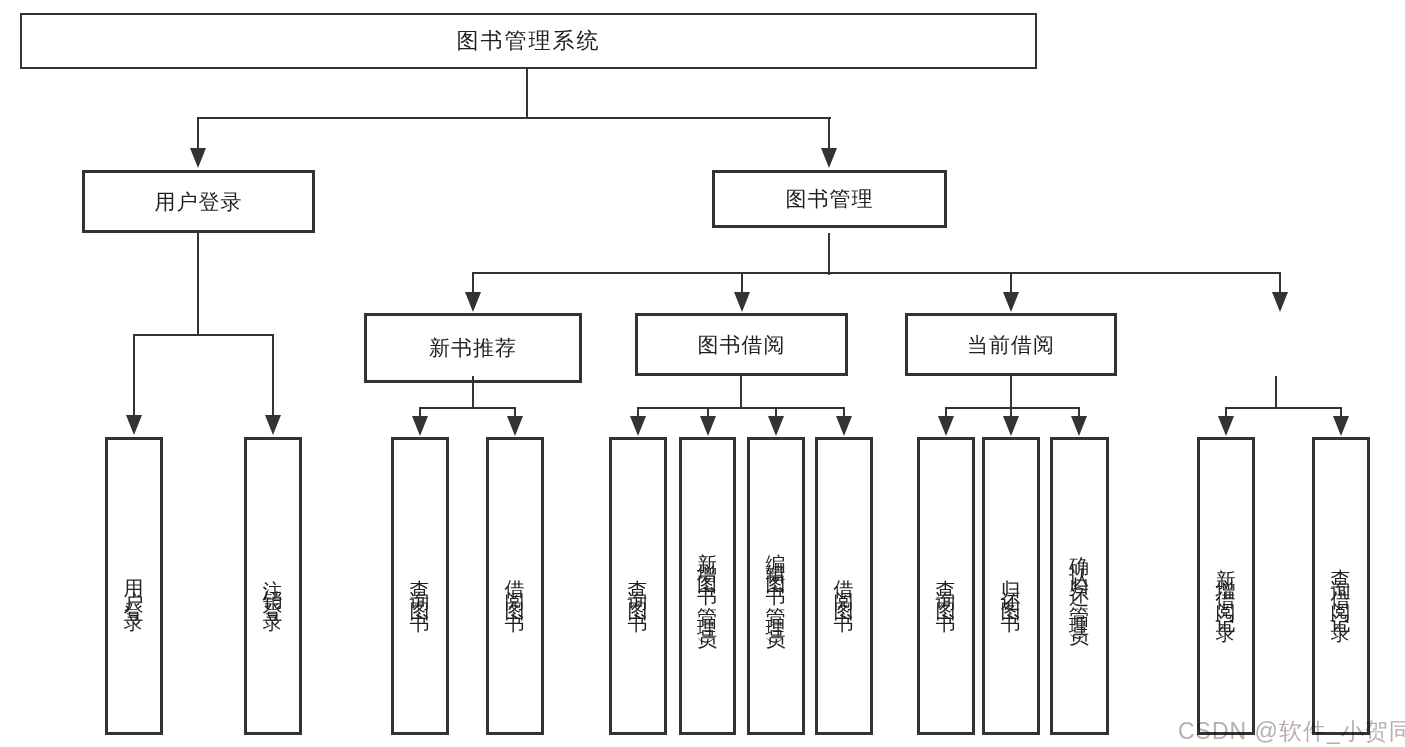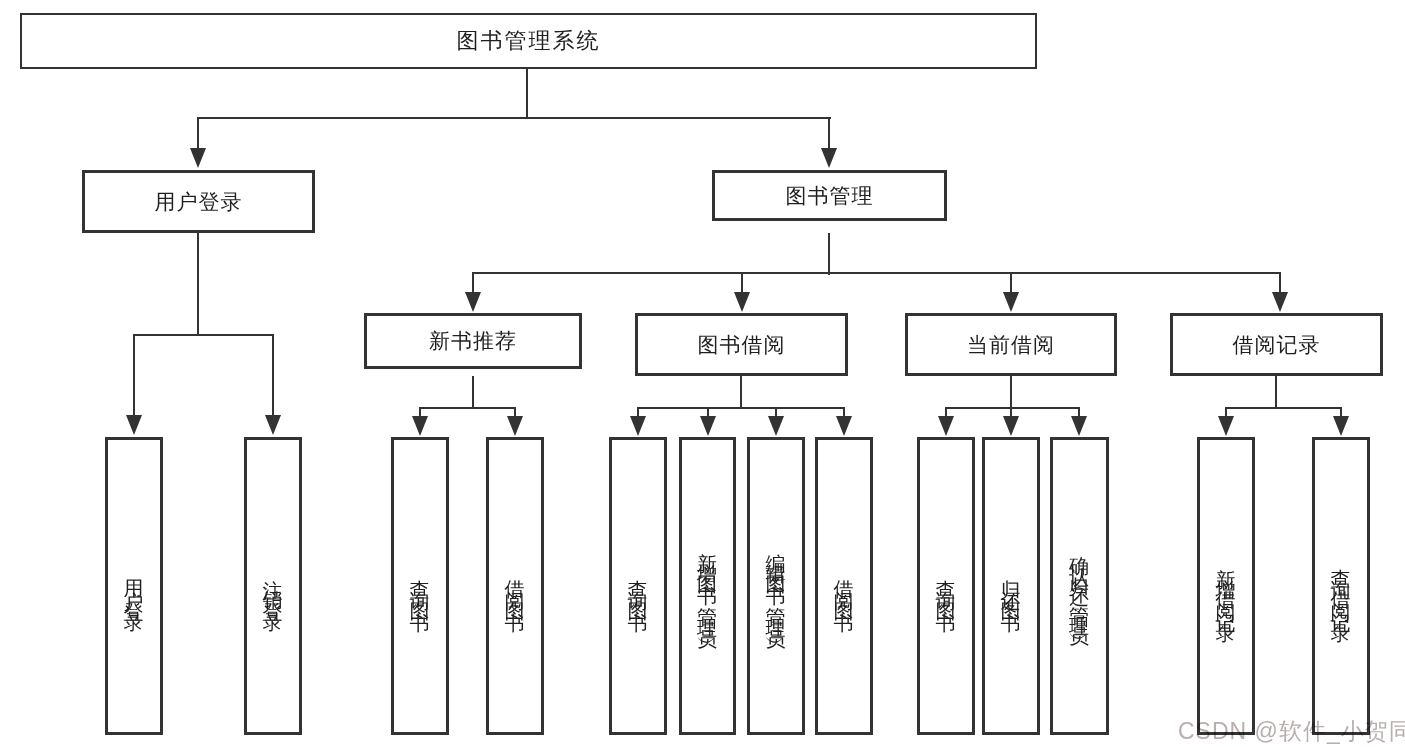--- a/index.html
+++ b/index.html
@@ -67,21 +67,21 @@
   <div class="vline" style="left:526px;top:69px;height:50px"></div>
   <div class="hline" style="left:197px;top:117px;width:634px"></div>
   <div class="vline" style="left:197px;top:119px;height:32px"></div>
   <div class="arrow" style="left:190px;top:148px"></div>
   <div class="vline" style="left:828px;top:119px;height:32px"></div>
   <div class="arrow" style="left:821px;top:148px"></div>
 
   <div class="box" style="left:82px;top:170px;width:233px;height:63px">
     <span class="hlabel">用户登录</span>
   </div>
-  <div class="box" style="left:712px;top:170px;width:235px;height:51px">
+  <div class="box" style="left:712px;top:170px;width:235px;height:58px">
     <span class="hlabel">图书管理</span>
   </div>
 
   <div class="vline" style="left:197px;top:233px;height:103px"></div>
   <div class="hline" style="left:133px;top:334px;width:141px"></div>
   <div class="vline" style="left:133px;top:336px;height:82px"></div>
   <div class="arrow" style="left:126px;top:415px"></div>
   <div class="vline" style="left:272px;top:336px;height:82px"></div>
   <div class="arrow" style="left:265px;top:415px"></div>
 
@@ -89,31 +89,28 @@
   <div class="hline" style="left:472px;top:272px;width:809px"></div>
   <div class="vline" style="left:472px;top:274px;height:20px"></div>
   <div class="arrow" style="left:465px;top:292px"></div>
   <div class="vline" style="left:741px;top:274px;height:20px"></div>
   <div class="arrow" style="left:734px;top:292px"></div>
   <div class="vline" style="left:1010px;top:274px;height:20px"></div>
   <div class="arrow" style="left:1003px;top:292px"></div>
   <div class="vline" style="left:1279px;top:274px;height:20px"></div>
   <div class="arrow" style="left:1272px;top:292px"></div>
 
-  <div class="box" style="left:364px;top:313px;width:218px;height:56px">
+  <div class="box" style="left:364px;top:313px;width:218px;height:70px">
     <span class="hlabel">新书推荐</span>
   </div>
   <div class="box" style="left:905px;top:313px;width:212px;height:63px">
     <span class="hlabel">当前借阅</span>
   </div>
   <div class="box" style="left:635px;top:313px;width:213px;height:63px">
     <span class="hlabel">图书借阅</span>
-  </div>
-  <div class="box" style="left:1170px;top:313px;width:213px;height:63px">
-    <span class="hlabel">借阅记录</span>
   </div>
 
   <div class="vline" style="left:472px;top:376px;height:33px"></div>
   <div class="hline" style="left:419px;top:407px;width:97px"></div>
   <div class="vline" style="left:419px;top:409px;height:9px"></div>
   <div class="arrow" style="left:412px;top:416px"></div>
   <div class="vline" style="left:514px;top:409px;height:9px"></div>
   <div class="arrow" style="left:507px;top:416px"></div>
 
   <div class="vline" style="left:740px;top:376px;height:33px"></div>

